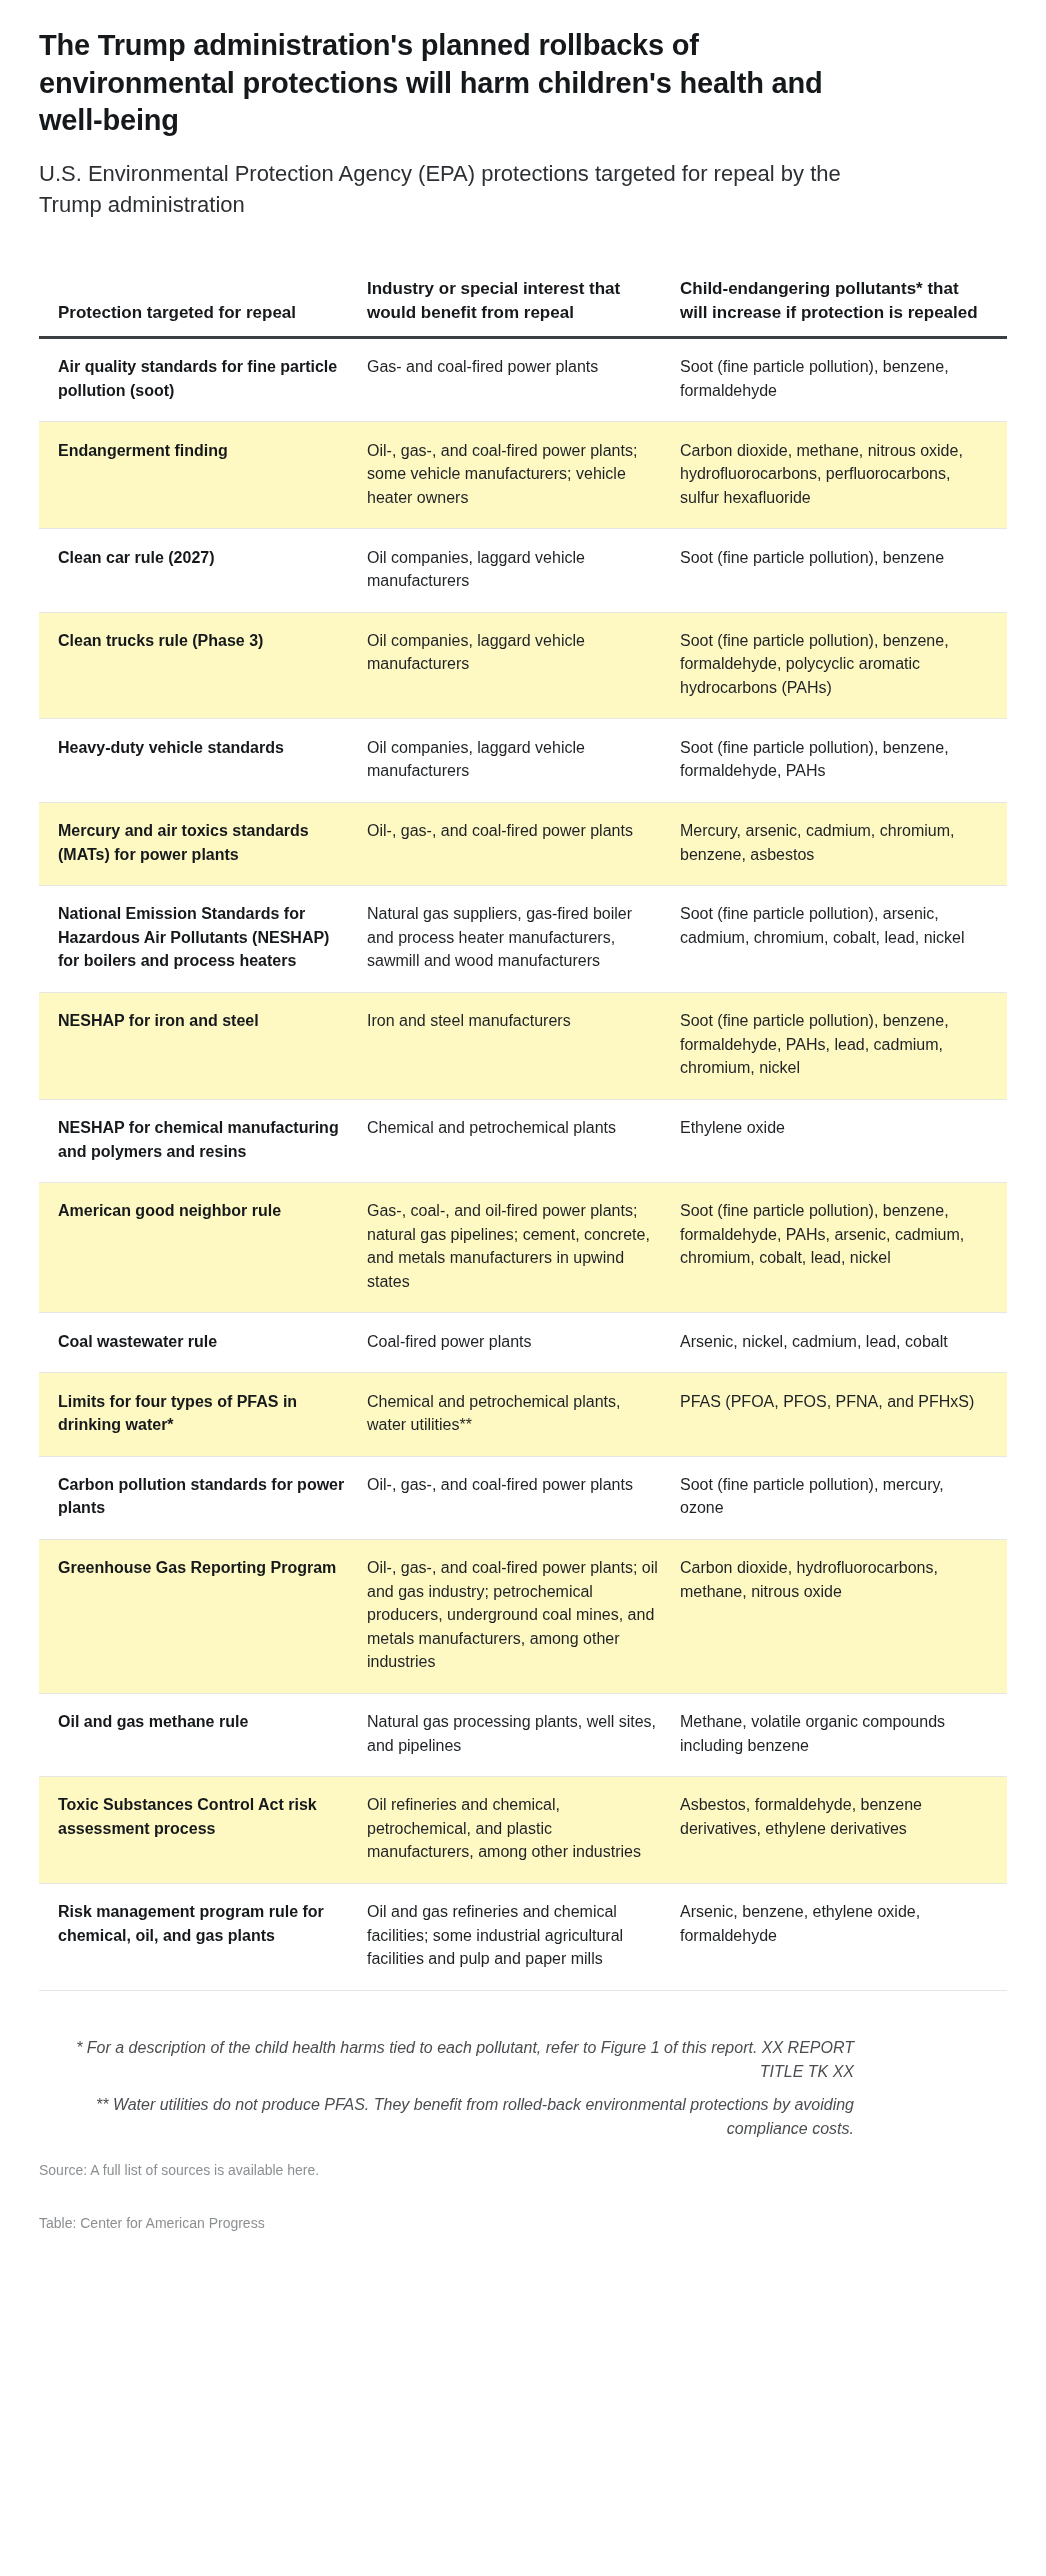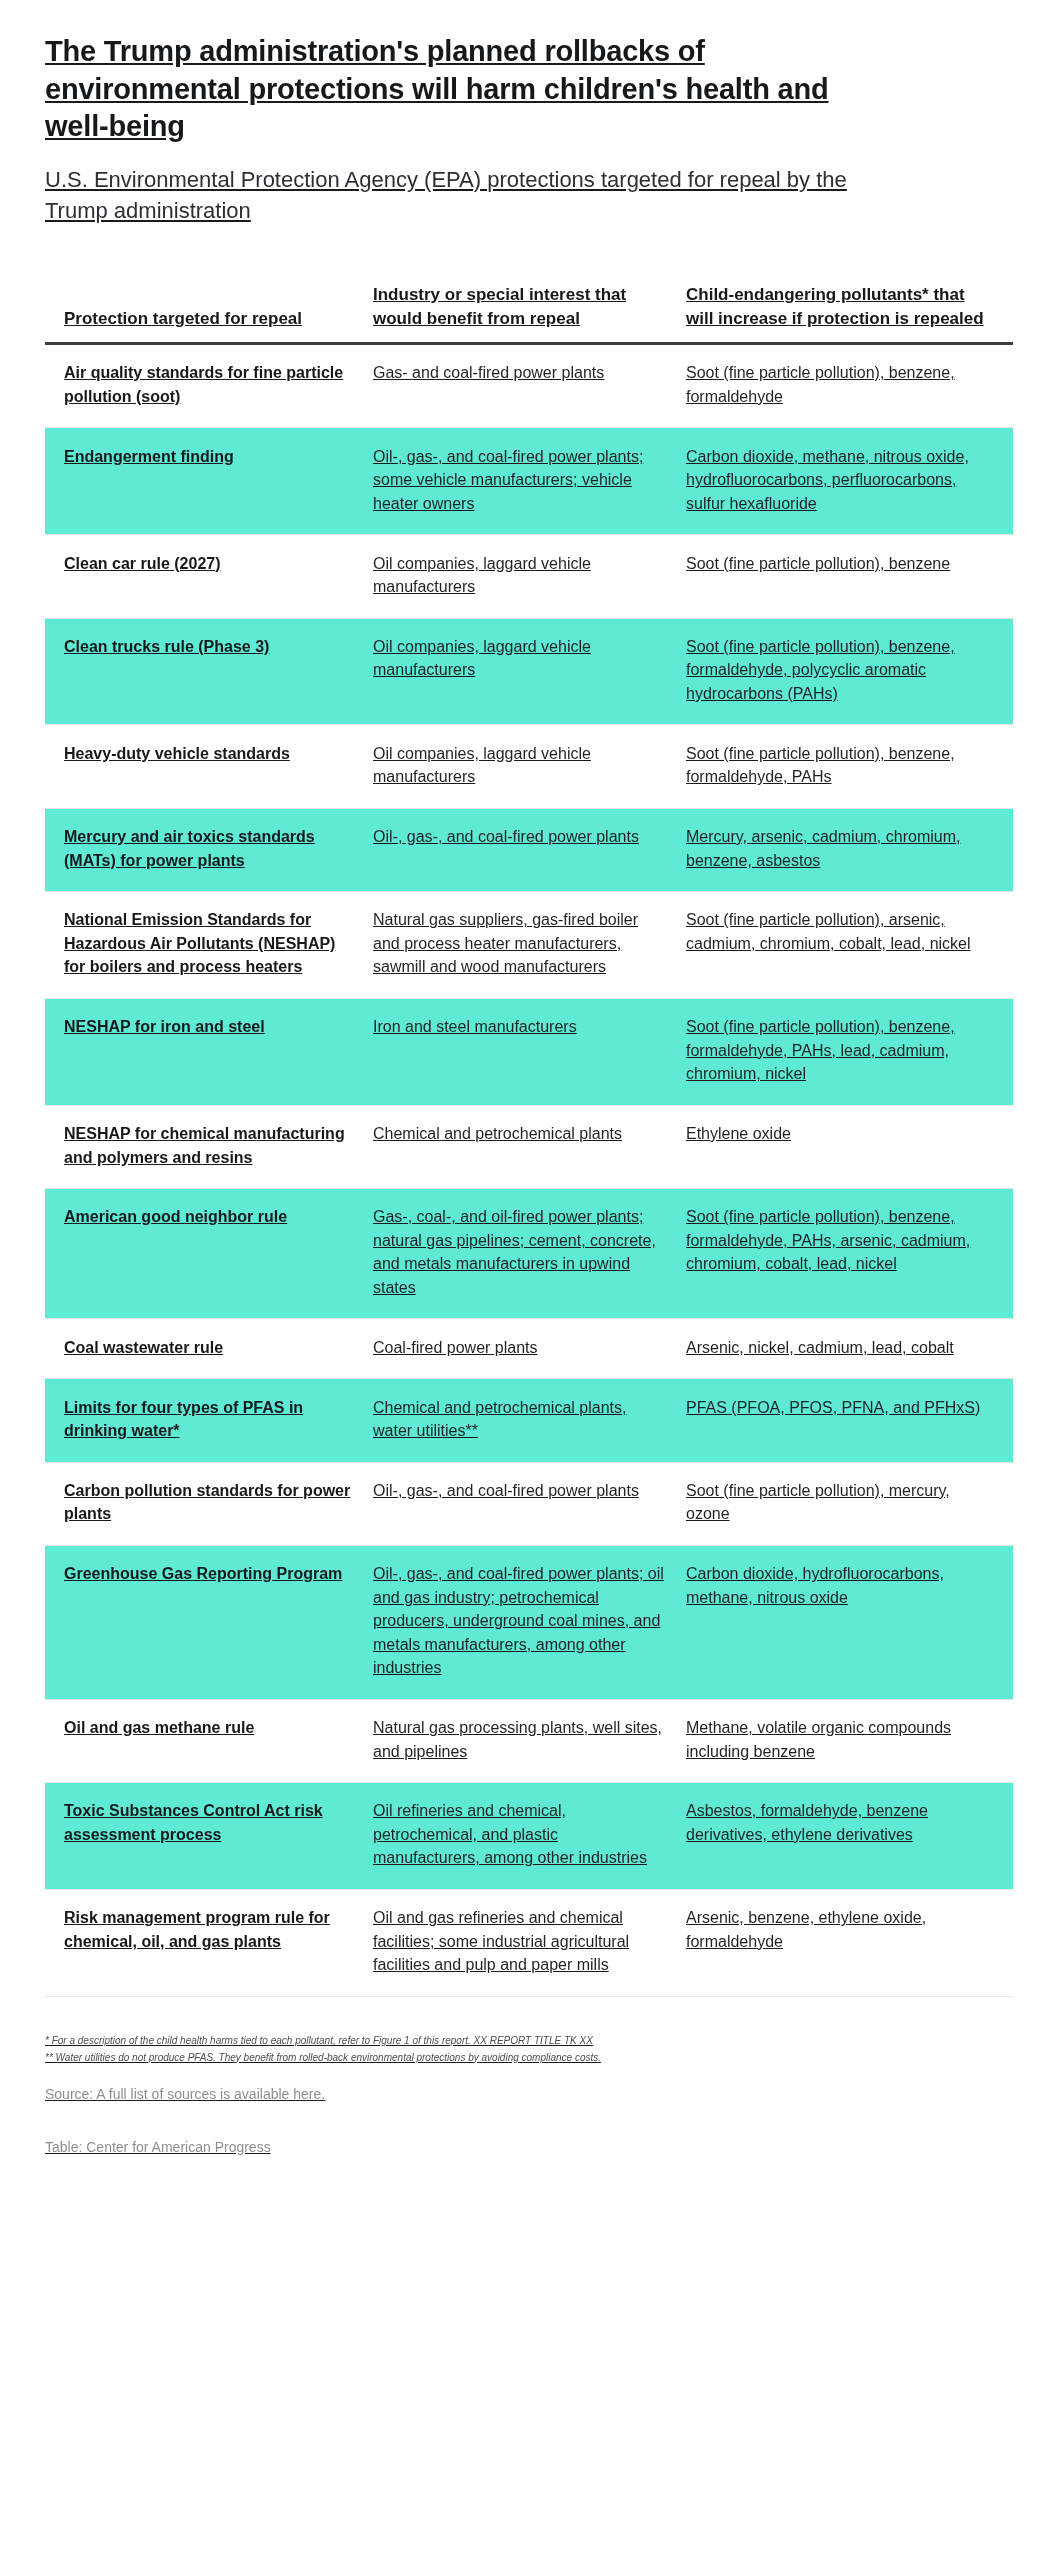--- a/index.html
+++ b/index.html
@@ -11,24 +11,23 @@
     width: 1046px;
     min-height: 2576px;
     font-family: "Liberation Sans", sans-serif;
     color: #1a1a1a;
     -webkit-font-smoothing: antialiased;
   }
   .page {
     width: 902px;
     min-height: 2576px;
     box-sizing: border-box;
-    padding: 6px;
+    padding: 0;
     position: relative;
     background: #ffffff;
-    text-decoration: underline;
   }
 
   
   .head-wrap {
     padding: 27.4px 39px 0 39px;
   }
   .title {
     font-size: 29px;
     line-height: 1.28;
     font-weight: 700;
@@ -81,37 +80,38 @@
     padding: 16.3px 22px 19px 0;
     border-bottom: 0.9px solid #e6e6e6;
     word-wrap: break-word;
   }
   table.data tbody td.col-protection {
     font-weight: 700;
     padding-left: 19px;
     color: #16191c;
   }
   table.data tbody tr.alt td {
-    background: #5eead4;
+    background: #fef9c3;
   }
   table.data tbody tr:last-child td {
     border-bottom: 0.9px solid #e6e6e6;
   }
 
   
   .notes {
     padding: 36px 39px 0 39px;
   }
   .note-italic {
-    font-size: 10px;
+    font-size: 16px;
     line-height: 1.5;
     font-style: italic;
     color: #4a4d50;
-    margin: 0;
+    margin: 9px;
     max-width: 960px;
+    text-align: right;
   }
   .note-italic + .note-italic {
     margin-top: 1.7px;
   }
   .source-line {
     font-size: 14px;
     line-height: 1.5;
     color: #8c8f92;
     margin: 19px 0 0 0;
   }

